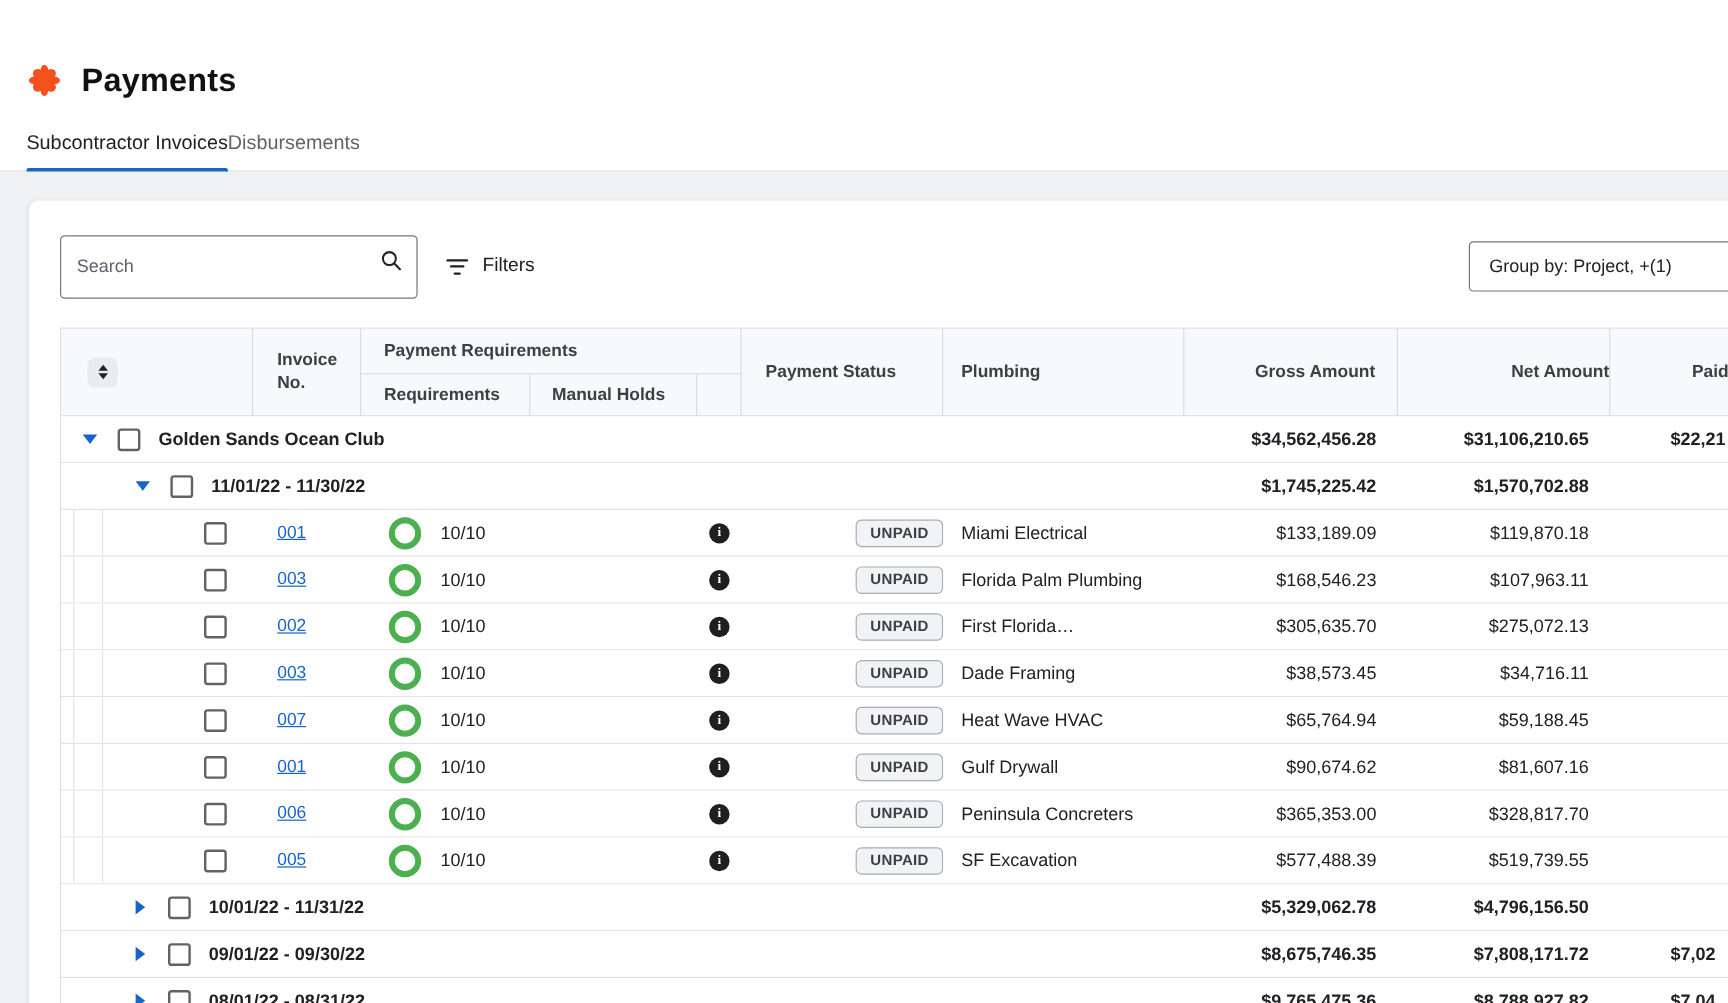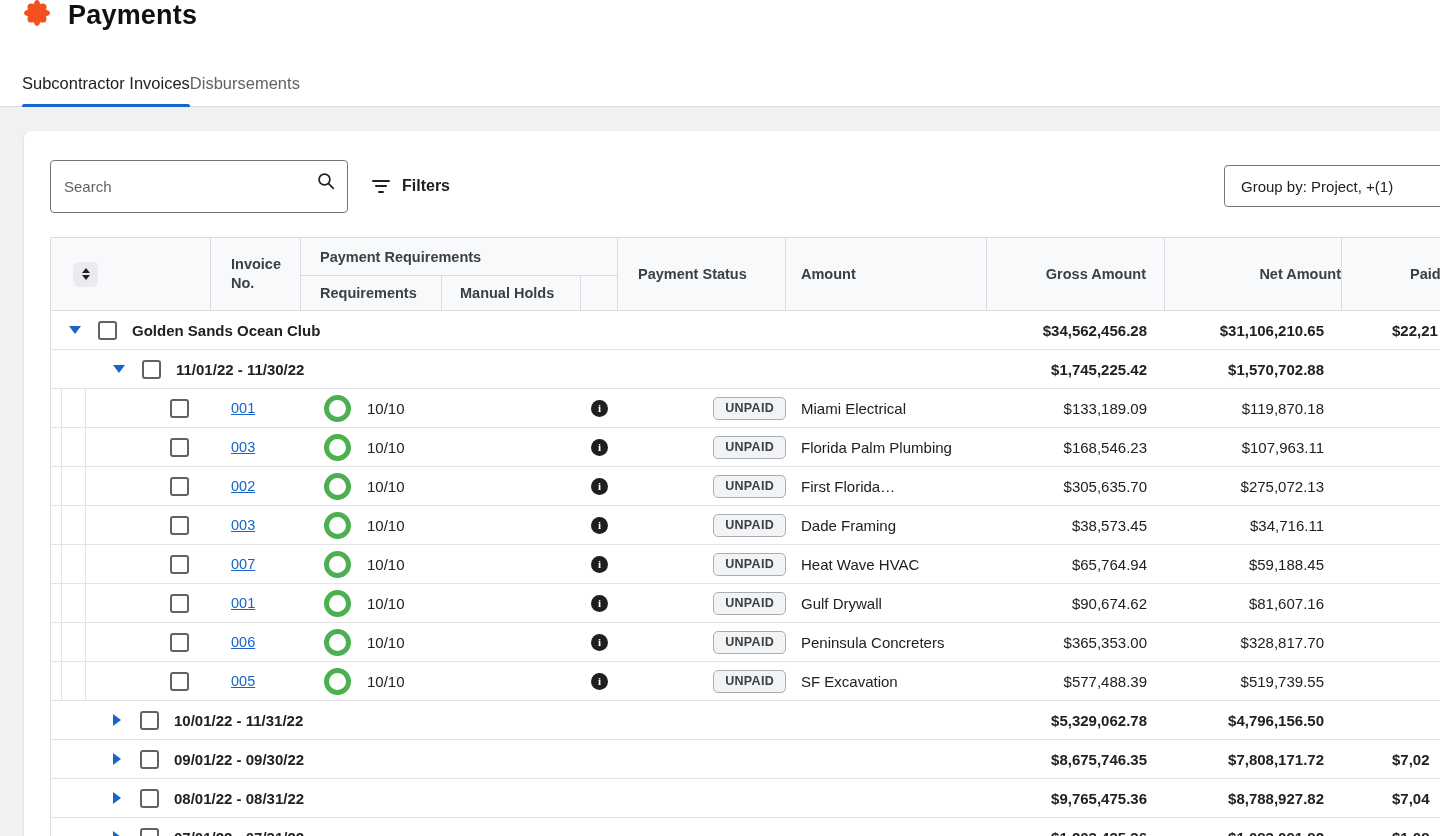--- a/index.html
+++ b/index.html
@@ -1,20 +1,20 @@
 <!DOCTYPE html>
 <html><head>
 <meta charset="utf-8">
 <style>
   * { margin:0; padding:0; box-sizing:border-box; }
   html,body { width:1440px; height:836px; overflow:hidden; background:#fff;
     font-family:"Liberation Sans","DejaVu Sans",sans-serif; color:#202124; }
 
   
-  .topbar { height:62px; display:flex; padding-left:24px; gap:18px; background:#fff; }
+  .topbar { height:62px; display:flex; align-items:center; padding-left:24px; gap:18px; background:#fff;margin-top:36px; }
   .logo { width:26px; height:26px; display:inline-flex; }
   .page-title { font-size:27px; font-weight:700; color:#111; letter-spacing:.2px; }
 
   .tabs { height:45px; display:flex; align-items:flex-end; padding-left:22px;
     border-bottom:1px solid #DADCE0; background:#fff; }
   .tab { font-size:16.5px; padding-bottom:13px; position:relative; color:#5F6368; cursor:pointer; white-space:nowrap; }
   .tab.active { color:#202124; font-weight:500; }
   .tab.active::after { content:""; position:absolute; left:0; right:0; bottom:-1px; height:3px; background:#1765CC; border-radius:2px 2px 0 0; }
 
   
@@ -23,21 +23,21 @@
     box-shadow:0 1px 3px rgba(0,0,0,.12); padding:34px 0 0 26px; }
 
   
   .toolbar { display:flex; align-items:center; height:42px; margin-bottom:30px; padding-right:0; }
   .search-box { position:relative; width:298px; height:53px; }
   .search-box input { width:100%; height:100%; border:1px solid #747775; border-radius:4px;
     padding:0 40px 0 13px; font-size:15px; font-family:inherit; color:#202124; outline:none; }
   .search-box input::placeholder { color:#5F6368; }
   .search-icon { position:absolute; right:13px; top:12px; width:18px; height:18px; }
   .filters-btn { display:flex; align-items:center; gap:12px; margin-left:24px; background:none; border:none;
-    font-family:inherit; font-size:16px; font-weight:700; color:#202124; cursor:pointer; }
+    font-family:inherit; font-size:16px; font-weight:400; color:#202124; cursor:pointer; }
   .filter-icon { display:inline-flex; flex-direction:column; gap:3.5px; align-items:center; width:18px; }
   .filter-icon i { display:block; height:2px; background:#202124; border-radius:1px; }
   .filter-icon i:nth-child(1){width:18px;} .filter-icon i:nth-child(2){width:12px;} .filter-icon i:nth-child(3){width:6px;}
   .groupby-btn { margin-left:auto; width:276px; height:42px; border:1px solid #747775; border-radius:4px;
     background:#fff; font-family:inherit; font-size:15px; color:#202124; text-align:left; padding:0 16px; cursor:pointer; white-space:nowrap; }
 
   
   .table { width:1451px; border-top:1px solid #DADCE0; border-left:1px solid #DADCE0; font-size:15px; }
   .grid10 { display:grid; grid-template-columns:160px 90px 141px 139px 37px 168px 201px 178px 177px 160px; }
   .grid-group { display:grid; grid-template-columns:936px 178px 177px 160px; }
@@ -156,21 +156,21 @@
             <span class="tri-up"></span>
             <span class="tri-down"></span>
           </button>
         </div>
         <div class="th h-invno">Invoice No.</div>
         <div class="th h-payreq">Payment Requirements</div>
         <div class="th h-req">Requirements</div>
         <div class="th h-hold">Manual Holds</div>
         <div class="th h-empty"></div>
         <div class="th h-status">Payment Status</div>
-        <div class="th h-company">Amount</div>
+        <div class="th h-company">Plumbing</div>
         <div class="th h-gross">Gross Amount</div>
         <div class="th h-net">Net Amount</div>
         <div class="th h-paid">Paid</div>
       </div>
 
       <div class="row grid-group project-row">
         <div class="cell group-left">
           <span class="caret caret-down"></span>
           <span class="checkbox"></span>
           <span class="group-label">Golden Sands Ocean Club</span>

